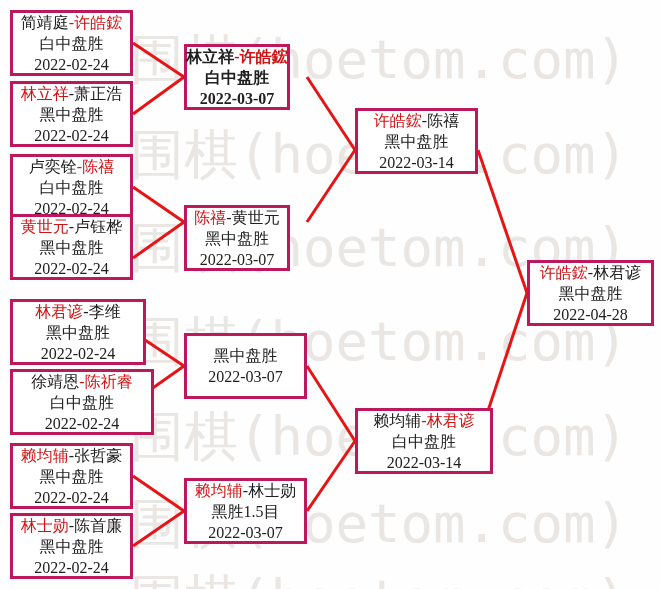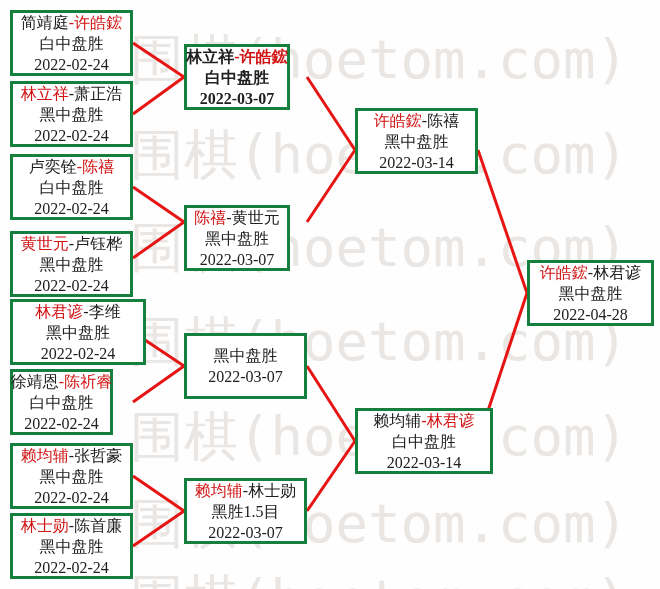--- a/index.html
+++ b/index.html
@@ -22,21 +22,21 @@
     user-select:none;
   }
   
   #wires{position:absolute;left:0;top:0;z-index:1;}
   
   #bracket{position:absolute;inset:0;z-index:2;}
   .match{
     position:absolute;
     height:66px;
     box-sizing:border-box;
-    border:3px solid #15803d;
+    border:3px solid #be185d;
     background:#ffffff;
     display:flex;
     flex-direction:column;
     justify-content:center;
     align-items:center;
     text-align:center;
     font-size:16px;
     line-height:21px;
     color:#202020;
     white-space:nowrap;
@@ -81,31 +81,31 @@
       <div class="match" style="left: 10px; top: 81px; width: 123px; justify-content: center;">
         <div class="players"><span class="win">林立祥</span><span>-</span><span>萧正浩</span></div>
         <div>黑中盘胜</div>
         <div>2022-02-24</div>
       </div>
       <div class="match" style="left: 10px; top: 154px; width: 123px; align-items: center;">
         <div class="players"><span>卢奕铨</span><span class="win">-</span><span class="win">陈禧</span></div>
         <div>白中盘胜</div>
         <div>2022-02-24</div>
       </div>
-      <div class="match" style="left: 10px; top: 231px; width: 123px;">
+      <div class="match" style="left: 10px; top: 214px; width: 123px;">
         <div class="players"><span class="win">黄世元</span><span>-</span><span>卢钰桦</span></div>
         <div>黑中盘胜</div>
         <div>2022-02-24</div>
       </div>
       <div class="match" style="left: 10px; top: 299px; width: 136px; text-align: right;">
         <div class="players"><span class="win">林君谚</span><span>-</span><span>李维</span></div>
         <div>黑中盘胜</div>
         <div>2022-02-24</div>
       </div>
-      <div class="match" style="left: 10px; top: 369px; width: 103px;">
+      <div class="match" style="left: 10px; top: 369px; width: 144px;">
         <div class="players"><span>徐靖恩</span><span class="win">-</span><span class="win">陈祈睿</span></div>
         <div>白中盘胜</div>
         <div>2022-02-24</div>
       </div>
       <div class="match" style="left: 10px; top: 443px; width: 123px;">
         <div class="players"><span class="win">赖均辅</span><span>-</span><span>张哲豪</span></div>
         <div>黑中盘胜</div>
         <div>2022-02-24</div>
       </div>
       <div class="match" style="left: 10px; top: 513px; width: 123px;">

